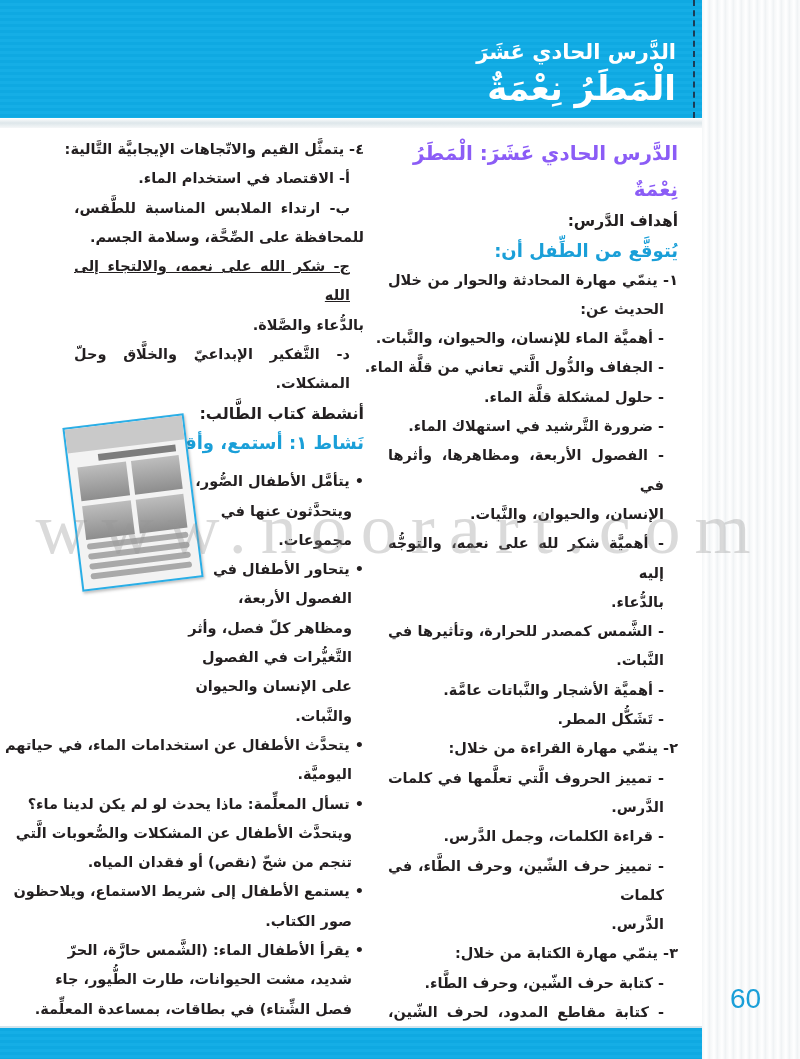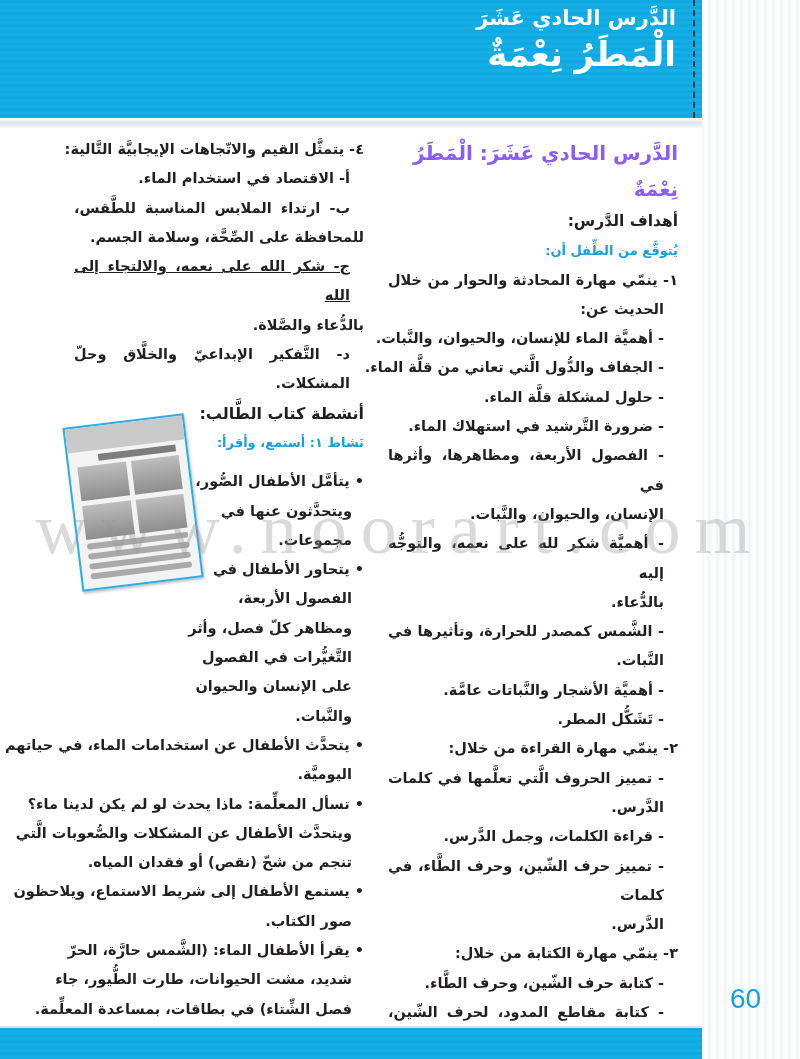--- a/index.html
+++ b/index.html
@@ -17,21 +17,21 @@
   }
   .header-dash {
     position:absolute; left:693px; top:0; width:0; height:118px;
     border-left:2px dashed #1c3b55;
   }
   .margin-strip {
     position:absolute; right:0; top:0; width:98px; height:1059px;
     background: repeating-linear-gradient(90deg, #f4f6f7 0px, #ffffff 4px, #eef1f3 8px);
   }
   .header-titles {
-    position:absolute; right:124px; top:4px; text-align:right; color:#ffffff;
+    position:absolute; right:124px; top:38px; text-align:right; color:#ffffff;
   }
   .header-sub { font-size:21px; font-weight:bold; line-height:28px; }
   .header-main { font-size:34px; font-weight:bold; line-height:44px; }
 
   
   .footer-band {
     position:absolute; left:0; top:1028px; width:702px; height:31px;
     background: repeating-linear-gradient(180deg, #0fa9e2 0px, #0fa9e2 3px, #15aee6 3px, #15aee6 6px);
   }
   .footer-band::before {
@@ -42,21 +42,21 @@
     font-family:"Liberation Sans", sans-serif; direction:ltr;
   }
 
   
   .col { position:absolute; top:135px; font-size:14.5px; font-weight:bold; line-height:29.3px; }
   .col-right { right:122px; width:290px; }
   .col-left { right:436px; width:290px; }
 
   .lesson-title { color:#8b5cf6; font-size:20px; font-weight:bold; line-height:36px; }
   .heading { font-size:15.5px; font-weight:bold; }
-  .heading-blue { color:#1a9fd8; font-size:13px; font-weight:bold; }
+  .heading-blue { color:#1a9fd8; font-size:18px; font-weight:bold; }
   .line { display:block; white-space:nowrap; }
   .indent { padding-right:14px; }
 
   
   .thumb {
     position:absolute; left:72px; top:420px; width:122px; height:165px;
     background:#f3f3f3; border:2px solid #2aaee6; transform:rotate(-7deg);
     box-shadow:1px 2px 3px rgba(0,0,0,.25);
     overflow:hidden;
   }

